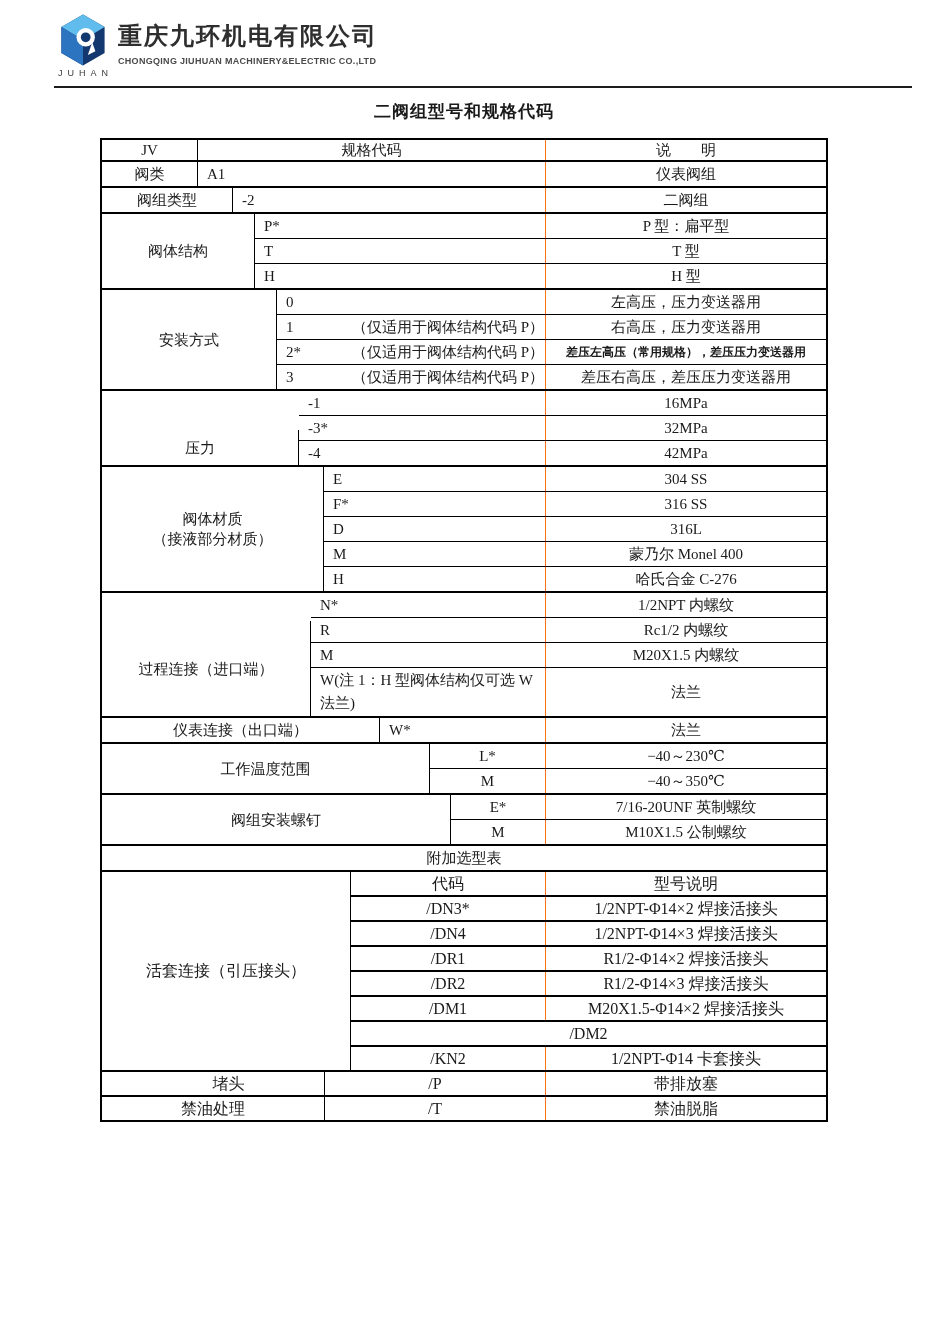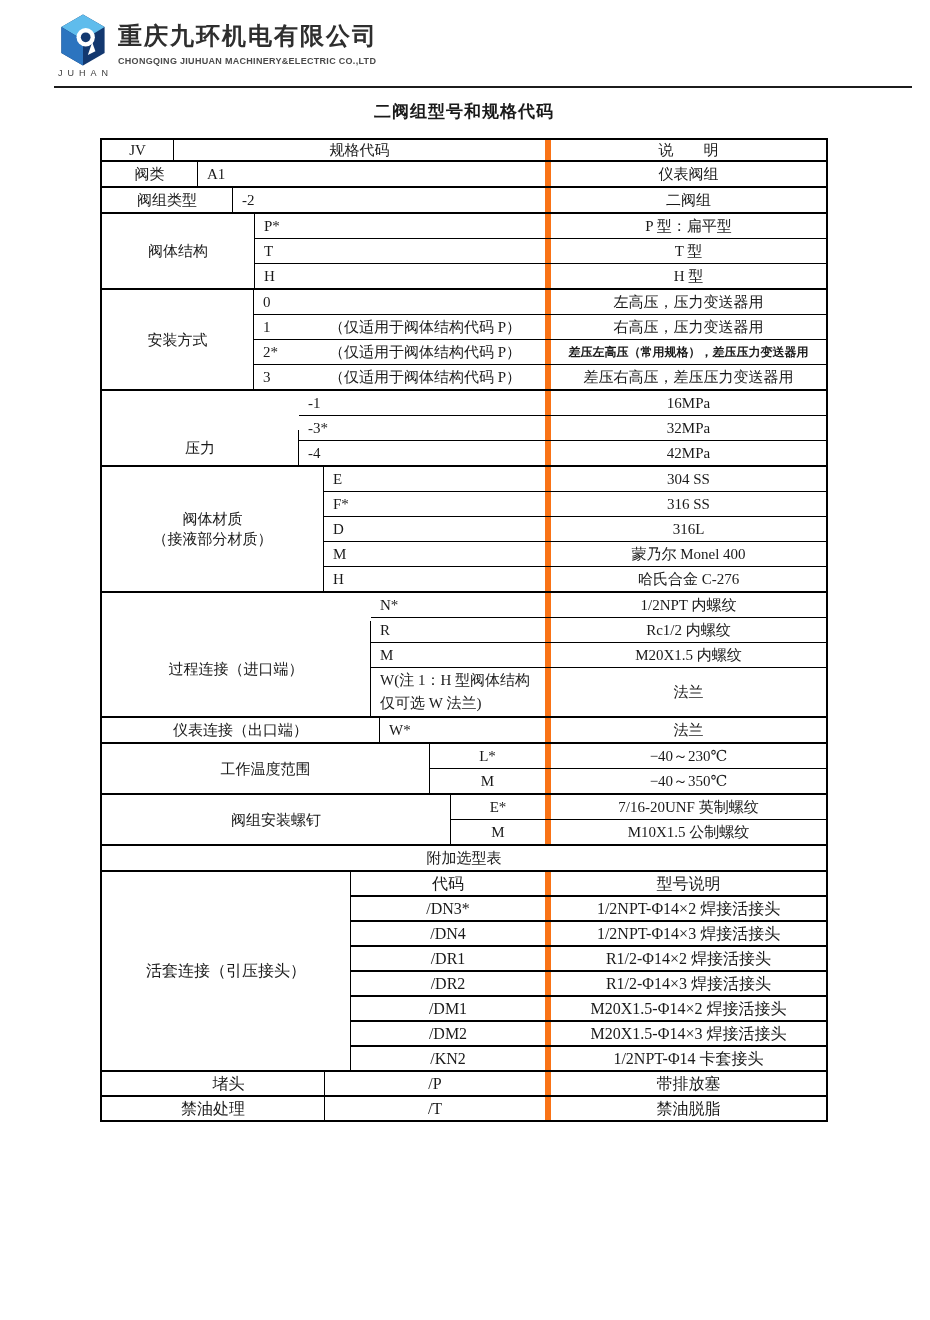--- a/index.html
+++ b/index.html
@@ -35,21 +35,21 @@
   .row.tall { height:48px; }
   .big { font-size:16px; }
   .big .row { height:23px; }
   .big .row + .row { border-top:2px solid #000; }
   .code { flex:1 1 auto; display:flex; align-items:center; padding-left:9px; min-width:0; }
   .code.center { justify-content:center; padding-left:0; }
   .codetext { display:inline-block; min-width:66px; }
   .code.center .codetext { min-width:0; }
   .row.tall .codetext { min-width:0; white-space:normal; line-height:23px; padding-right:2px; }
   .note { white-space:nowrap; }
-  .desc { width:281px; flex:none; border-left:6px solid #f97316; display:flex;
+  .desc { width:281px; flex:none; border-left:1px solid #f97316; display:flex;
     align-items:center; justify-content:center; text-align:center; box-sizing:border-box;
     padding:0 2px; }
   .desc.small { font-size:12px; font-weight:bold;
     font-family:"Liberation Sans","DejaVu Sans",sans-serif; }
   .sec.fullrow { display:block; }
   .fullcell { width:100%; height:24px; line-height:24px; text-align:center; }
   .sec.head .label { font-size:15px; }
 </style>
 </head>
 <body>
@@ -72,21 +72,21 @@
     <div class="cn">重庆九环机电有限公司</div>
     <div class="en">CHONGQING JIUHUAN MACHINERY&amp;ELECTRIC CO.,LTD</div>
   </div>
 
   <div class="rule"></div>
 
   <h1 class="title">二阀组型号和规格代码</h1>
 
   <div class="spec-table" id="specTable">
     <div class="sec head">
-      <div class="label" style="width:72px">JV</div>
+      <div class="label" style="width:96px">JV</div>
       <div class="code center">规格代码</div>
       <div class="desc">说　　明</div>
     </div>
   <div class="sec">
         <div class="label" style="width: 96px;">阀类</div>
         <div class="rows">
           <div class="row">
             <div class="code">
               <span class="codetext">A1</span>
             </div>
@@ -122,21 +122,21 @@
           </div>
           <div class="row">
             <div class="code">
               <span class="codetext">H</span>
             </div>
             <div class="desc">H 型</div>
           </div>
         </div>
       </div>
       <div class="sec">
-        <div class="label" style="width: 152px;">安装方式</div>
+        <div class="label" style="width: 175px;">安装方式</div>
         <div class="rows">
           <div class="row">
             <div class="code">
               <span class="codetext">0</span>
             </div>
             <div class="desc">左高压，压力变送器用</div>
           </div>
           <div class="row">
             <div class="code">
               <span class="codetext">1</span>
@@ -213,21 +213,21 @@
           </div>
           <div class="row">
             <div class="code">
               <span class="codetext">H</span>
             </div>
             <div class="desc">哈氏合金 C-276</div>
           </div>
         </div>
       </div>
       <div class="sec">
-        <div class="label" style="width: 269px; margin-top: 28px;">过程连接（进口端）</div>
+        <div class="label" style="width: 209px; margin-top: 28px;">过程连接（进口端）</div>
         <div class="rows">
           <div class="row">
             <div class="code">
               <span class="codetext">N*</span>
             </div>
             <div class="desc">1/2NPT 内螺纹</div>
           </div>
           <div class="row">
             <div class="code">
               <span class="codetext">R</span>
@@ -332,21 +332,20 @@
           <div class="row">
             <div class="code center">
               <span class="codetext">/DM1</span>
             </div>
             <div class="desc">M20X1.5-Φ14×2 焊接活接头</div>
           </div>
           <div class="row">
             <div class="code center">
               <span class="codetext">/DM2</span>
             </div>
-            <div class="desc">M20X1.5-Φ14×3 焊接活接头</div>
           </div>
           <div class="row">
             <div class="code center">
               <span class="codetext">/KN2</span>
             </div>
             <div class="desc">1/2NPT-Φ14 卡套接头</div>
           </div>
         </div>
       </div>
       <div class="sec big">

